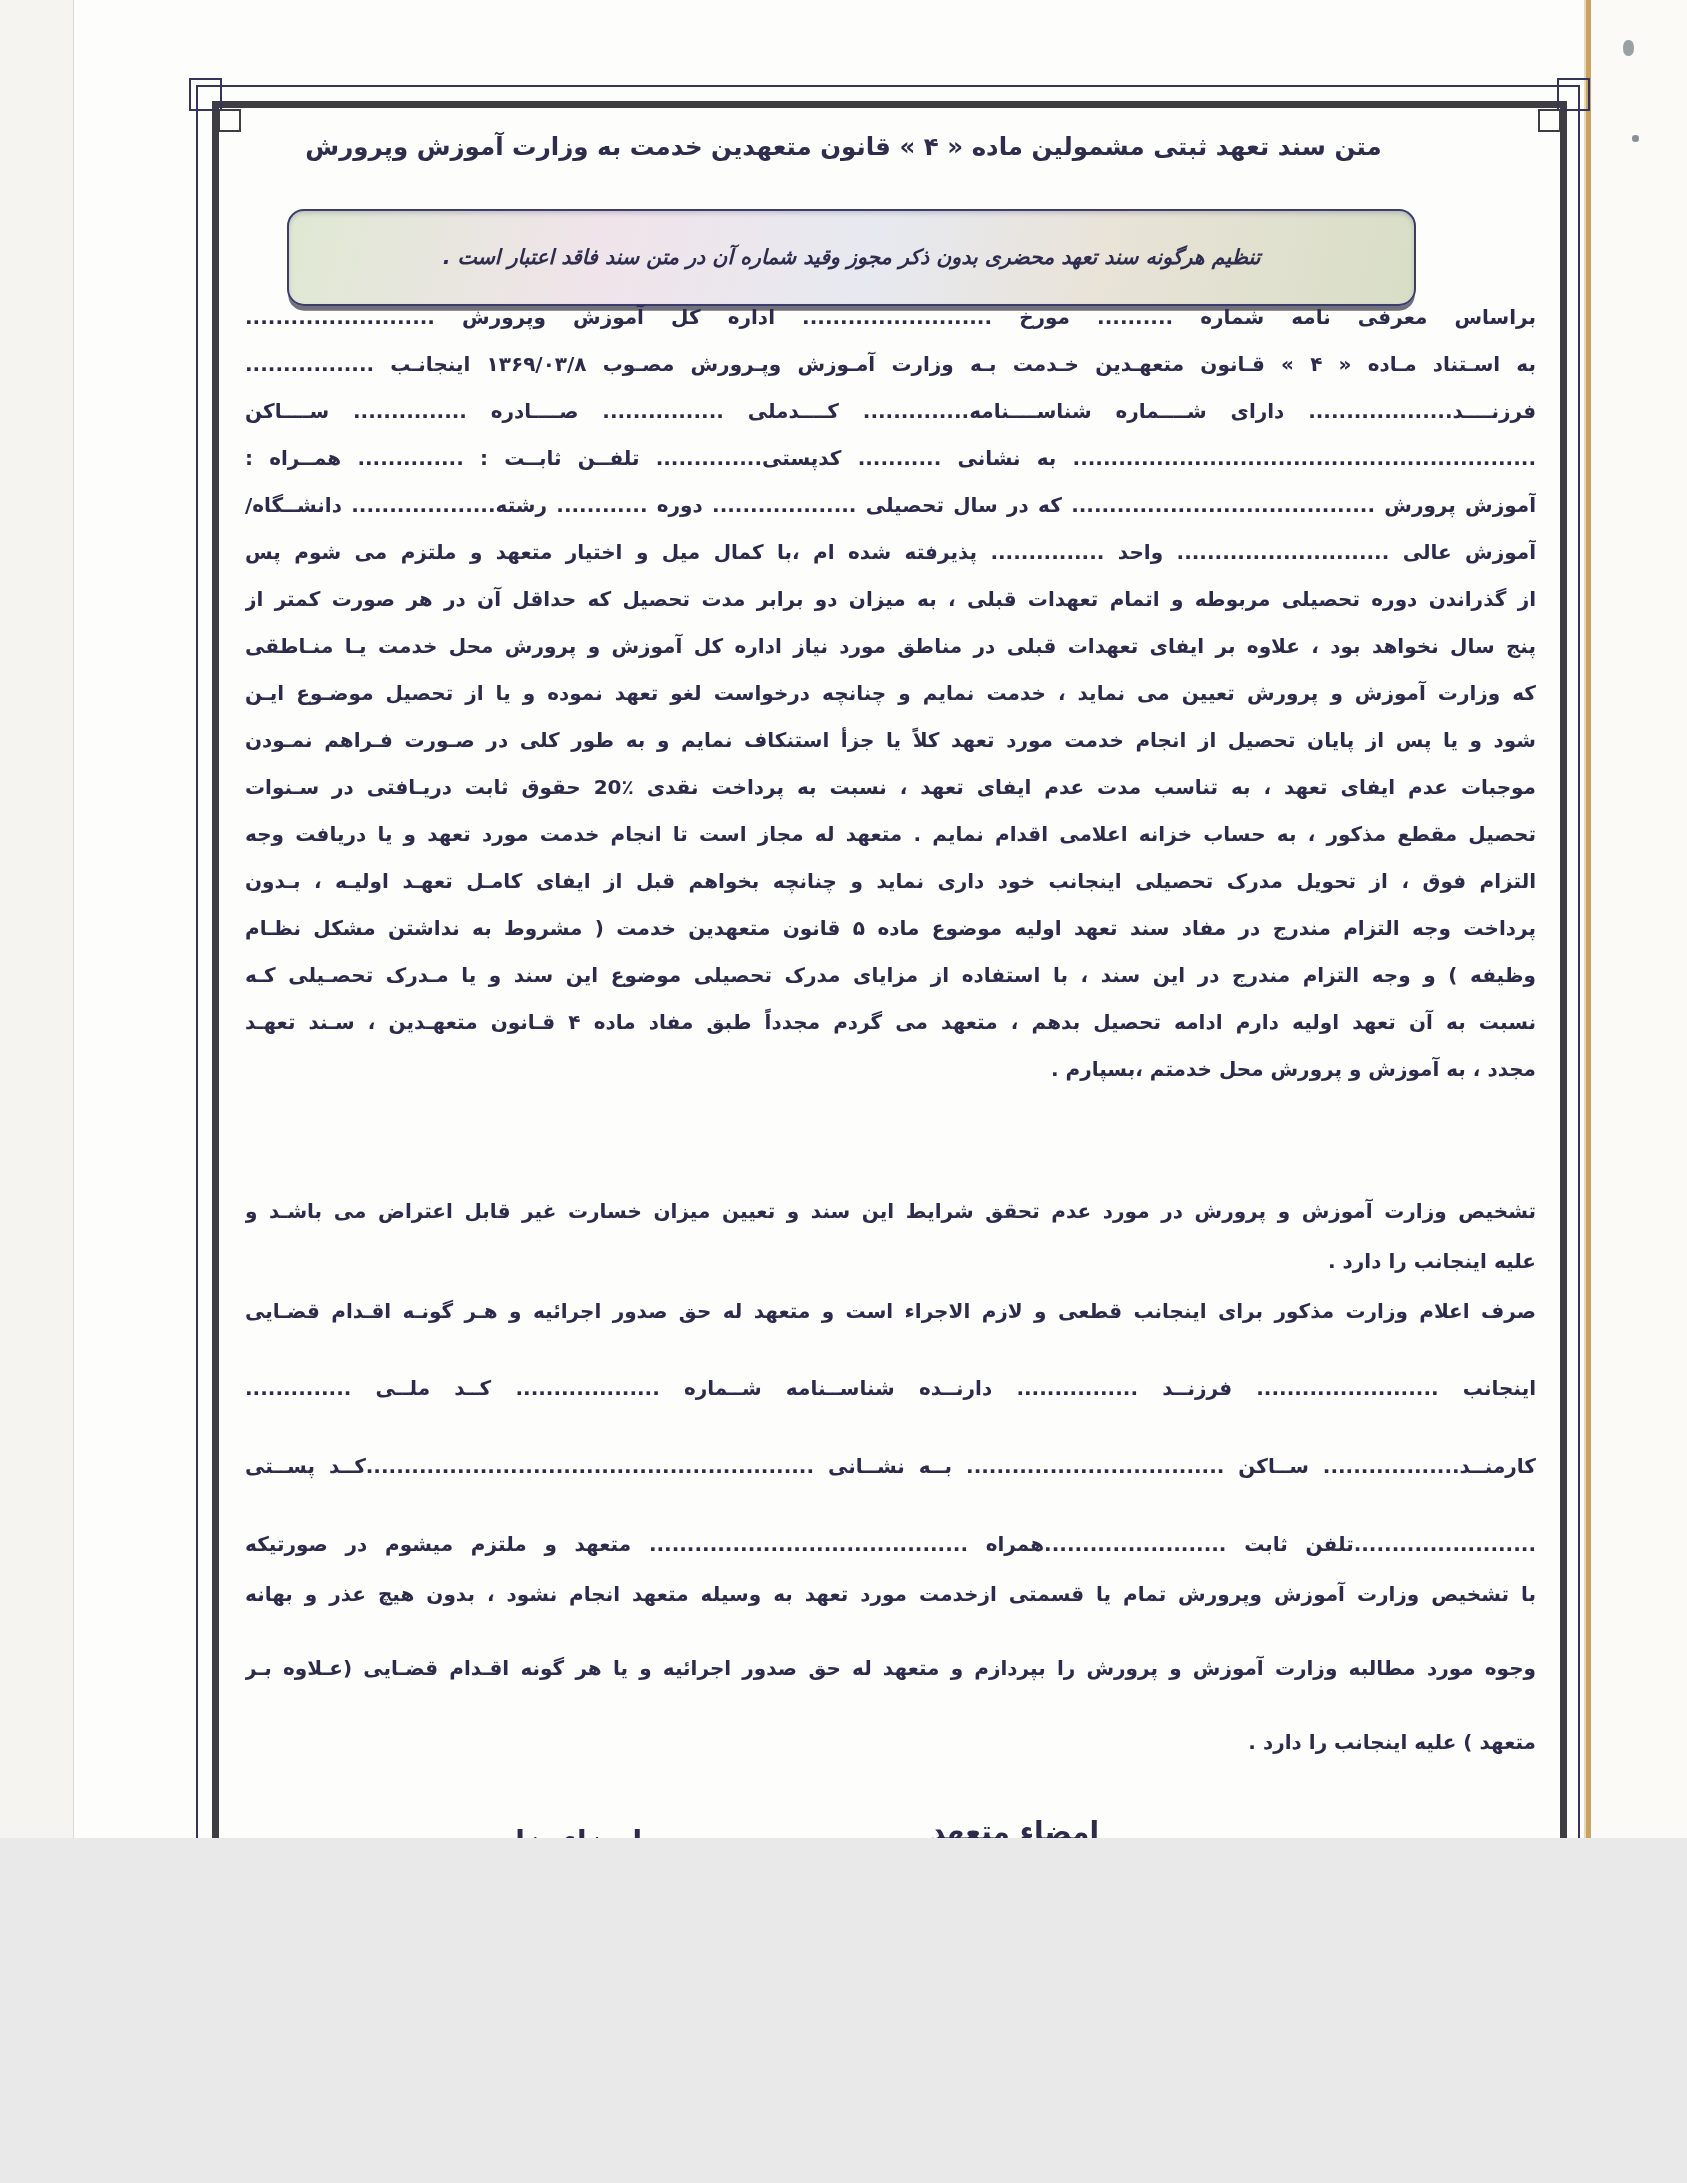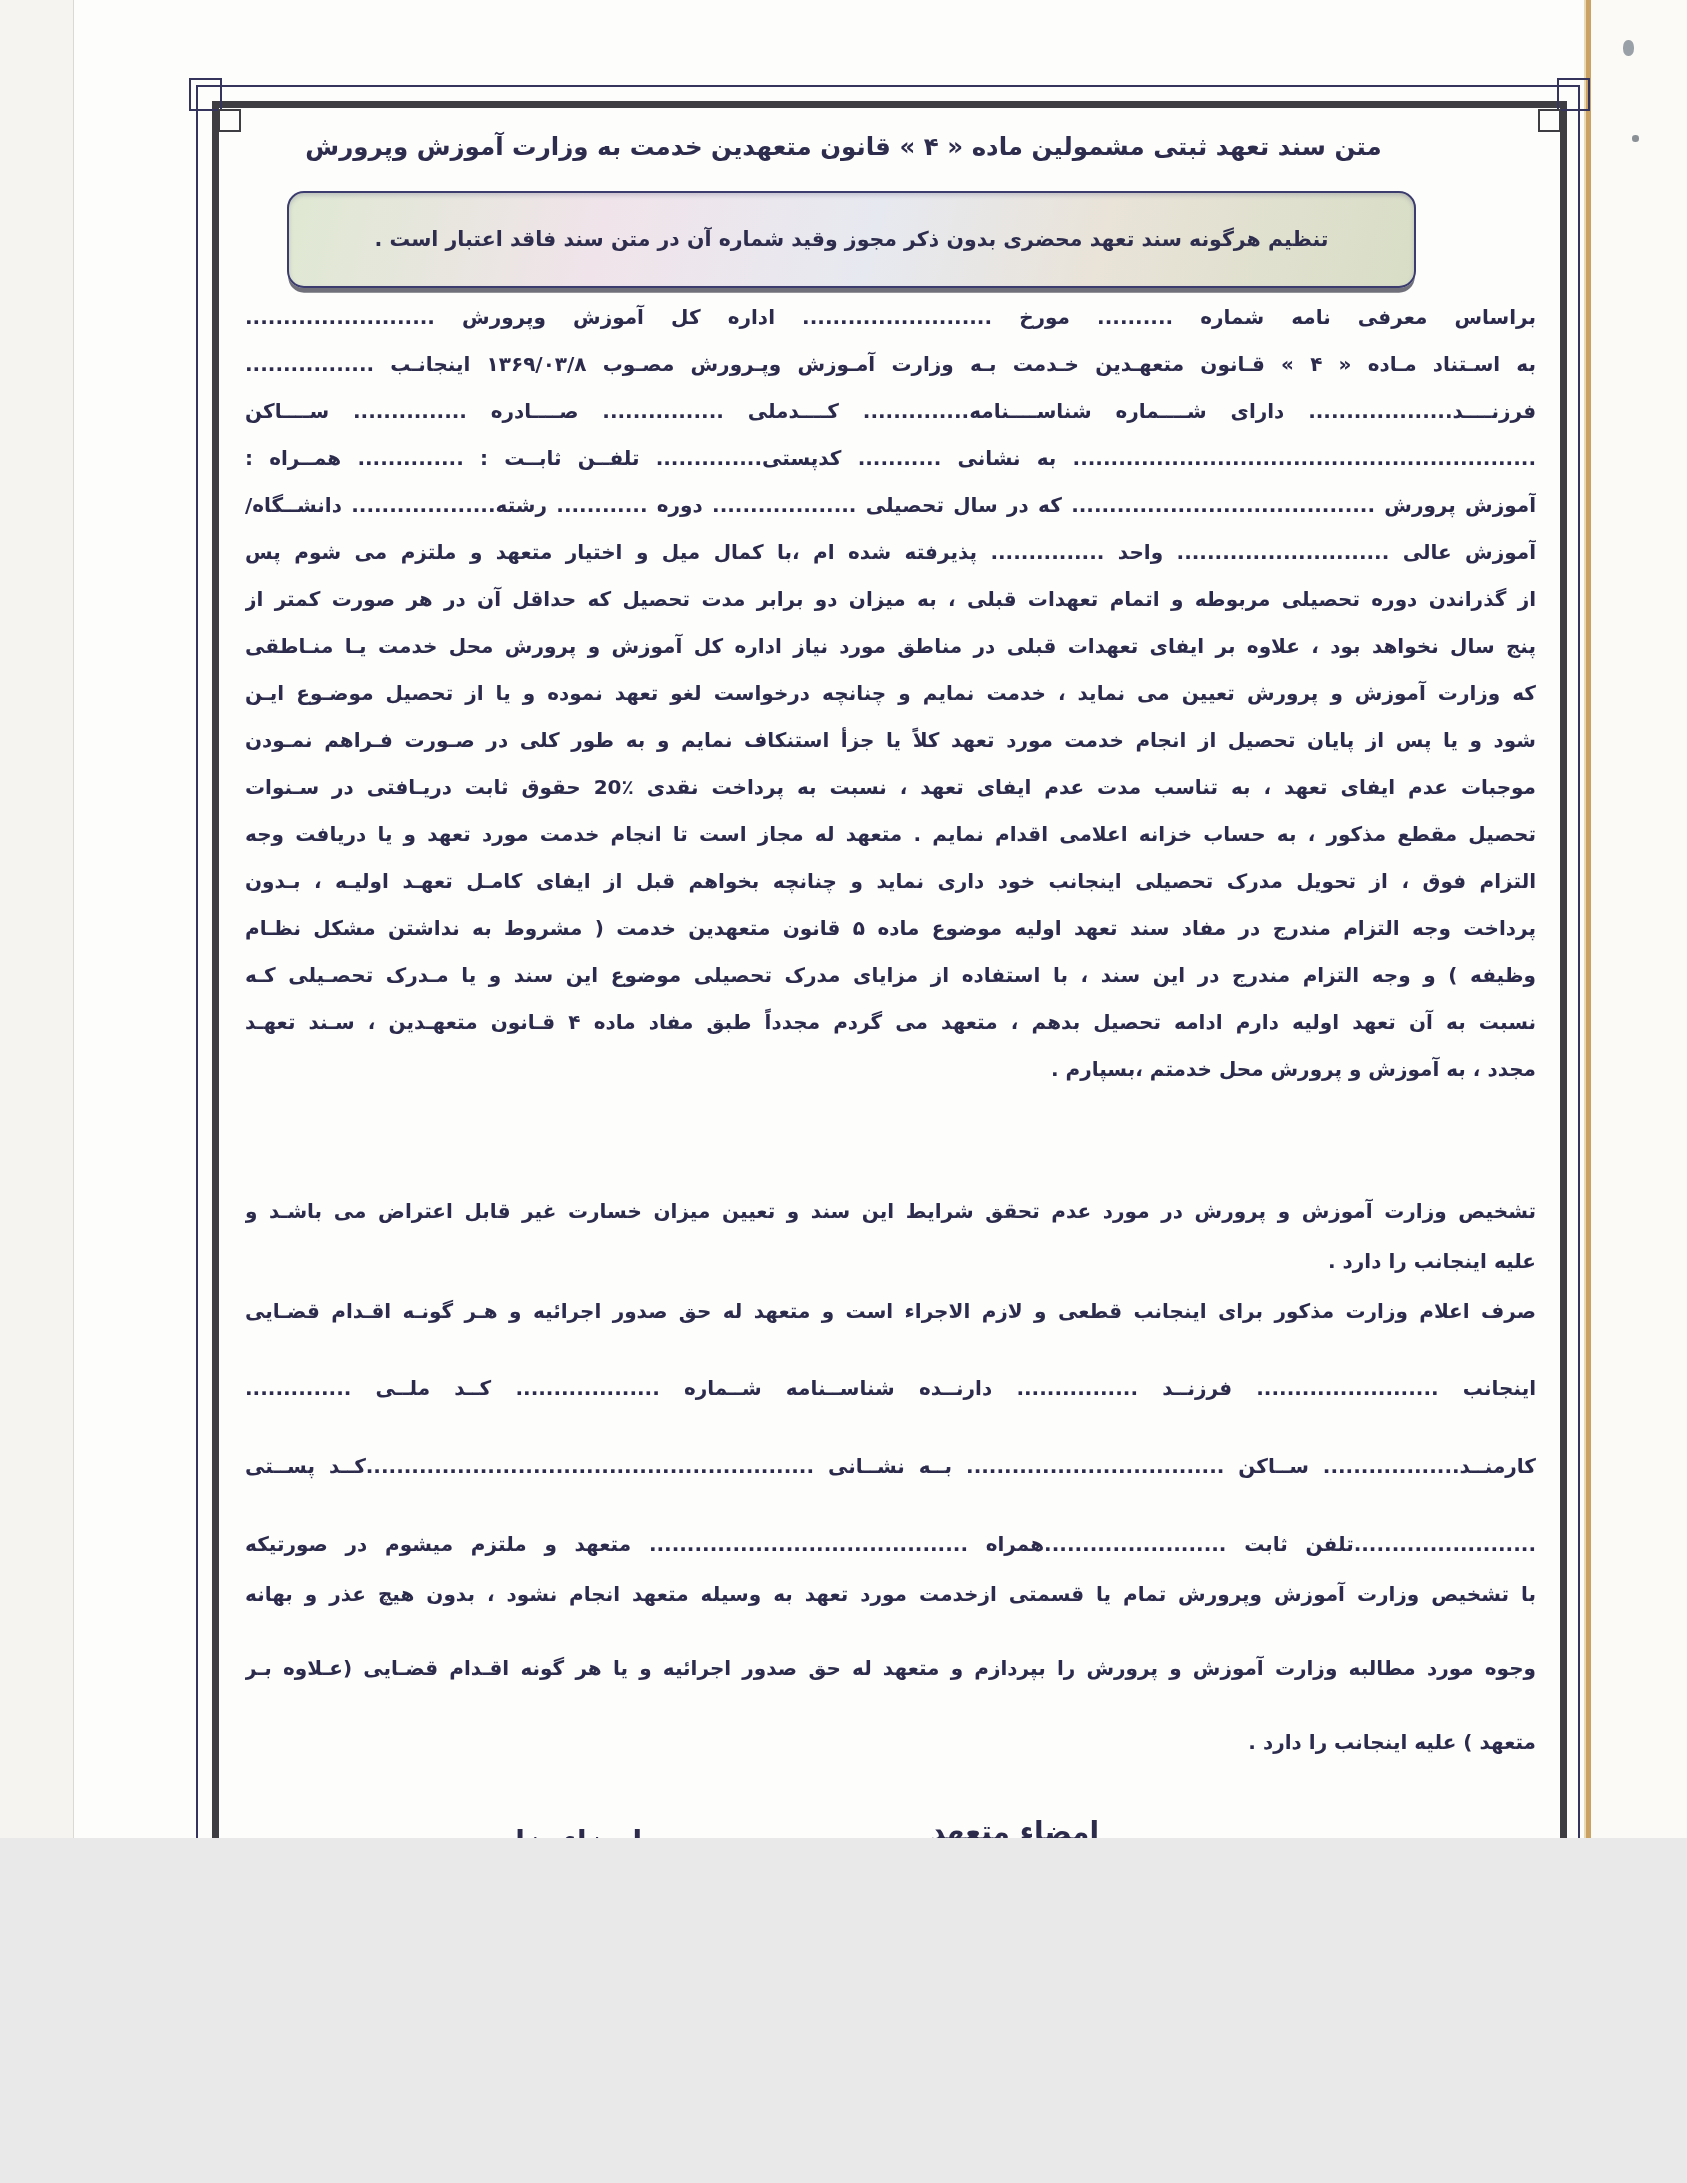--- a/index.html
+++ b/index.html
@@ -32,24 +32,25 @@
   .tr.big{left:1557px;top:78px;} .tr.small{left:1538px;top:109px;}
   .bl.big{left:189px;top:2078px;} .bl.small{left:218px;top:2058px;}
   .br.big{left:1557px;top:2078px;} .br.small{left:1538px;top:2058px;}
   
   .doc-title{
     position:absolute;left:251px;top:132px;width:1185px;
     direction:rtl;text-align:center;
     font-size:24.5px;font-weight:700;color:#2e2d4e;
   }
   .notice-box{
-    position:absolute;left:287px;top:191px;width:1129px;height:97px;
+    position:absolute;left:287px;top:209px;width:1129px;height:97px;
     border:2px solid #3c3c6e;border-radius:17px;box-sizing:border-box;
     background:linear-gradient(104deg,#dfe8d2 0%,#f0e4ea 28%,#e7e9f0 52%,#e9e3d8 72%,#d8dec6 100%);
     box-shadow:0 6px 0 -1.3px #70707a, inset 0 2.6px 4px rgba(80,80,120,.25);
+    font-style:italic;
   }
   .notice-text{
     position:absolute;inset:0;
     direction:rtl;text-align:center;
     font-size:20.5px;font-weight:700;color:#2e2d4e;
     line-height:93px;white-space:nowrap;
   }
   
   .block{position:absolute;left:245px;width:1291px;direction:rtl;}
   .line{

